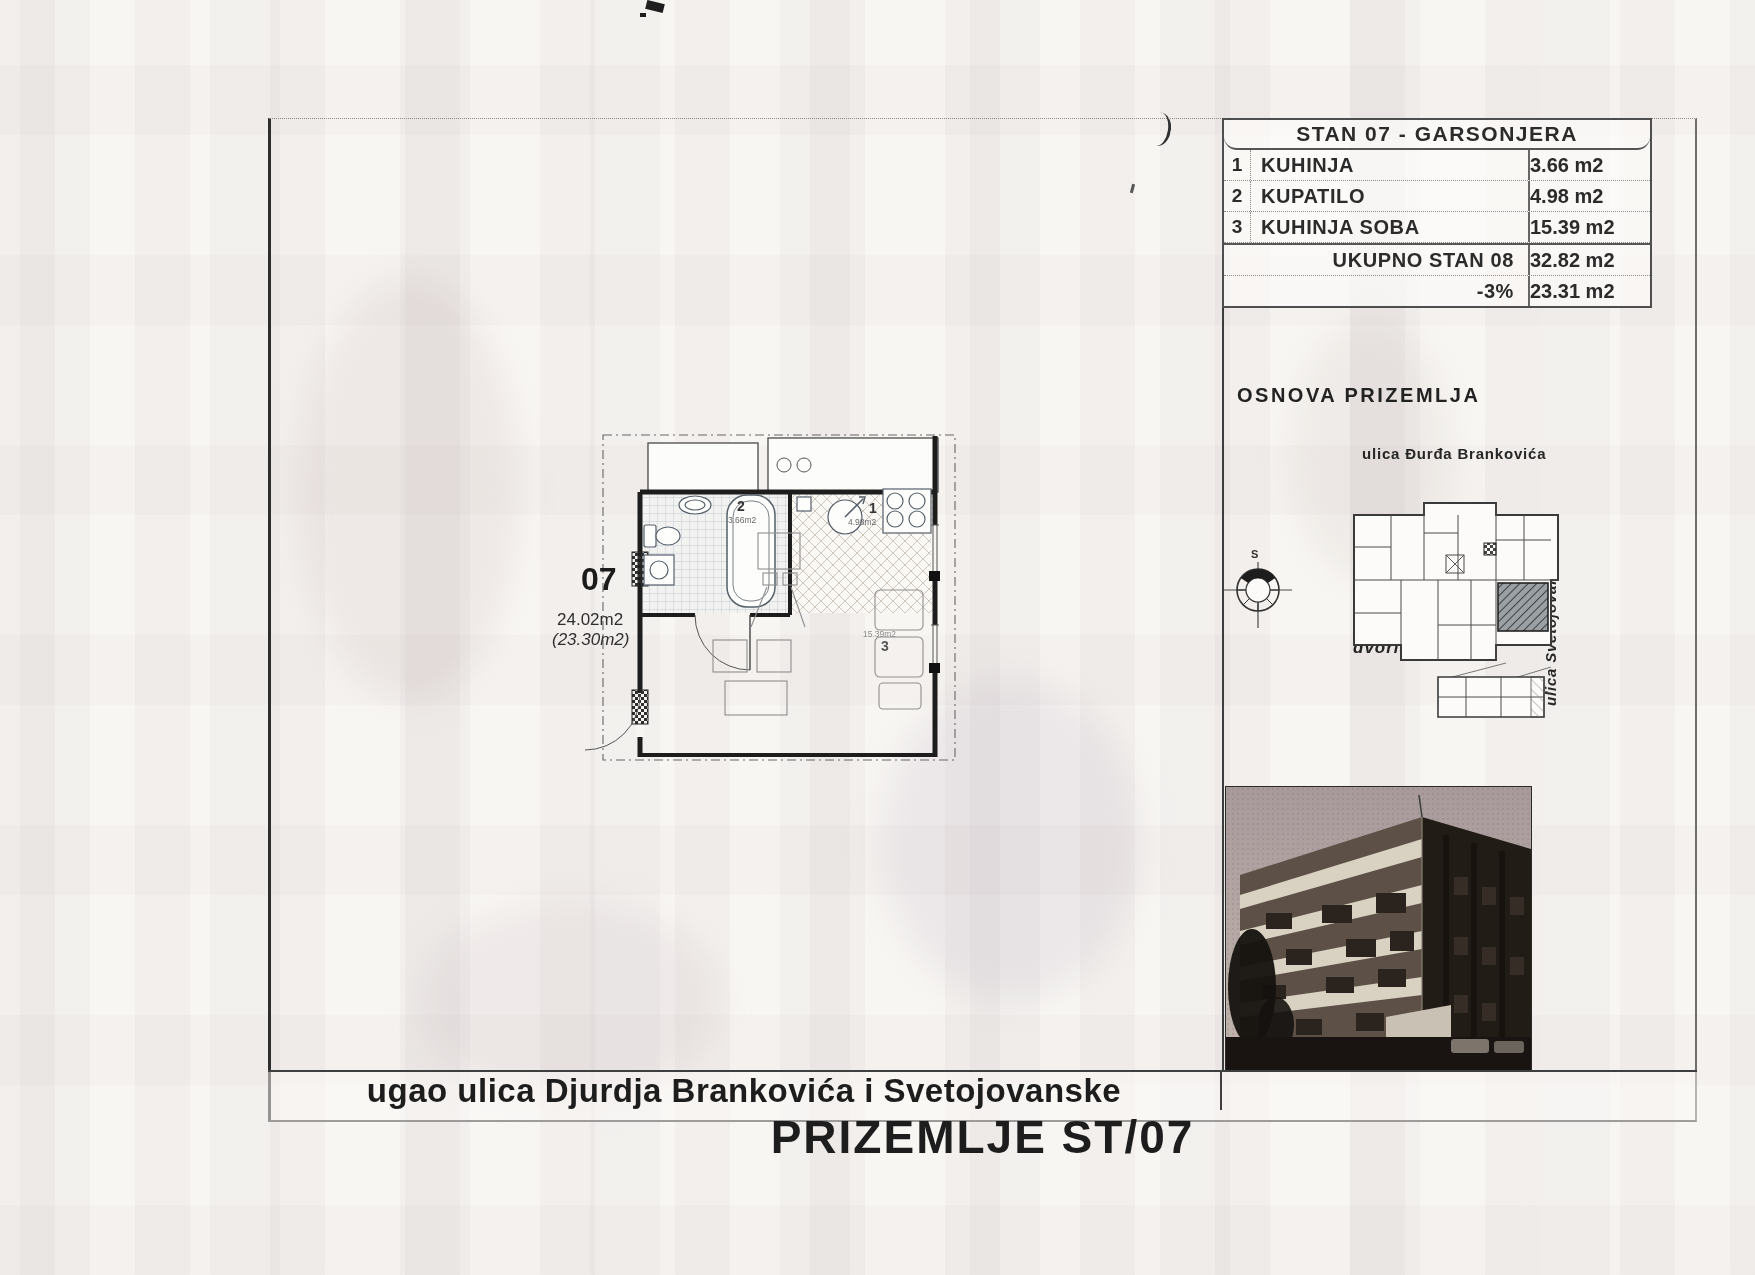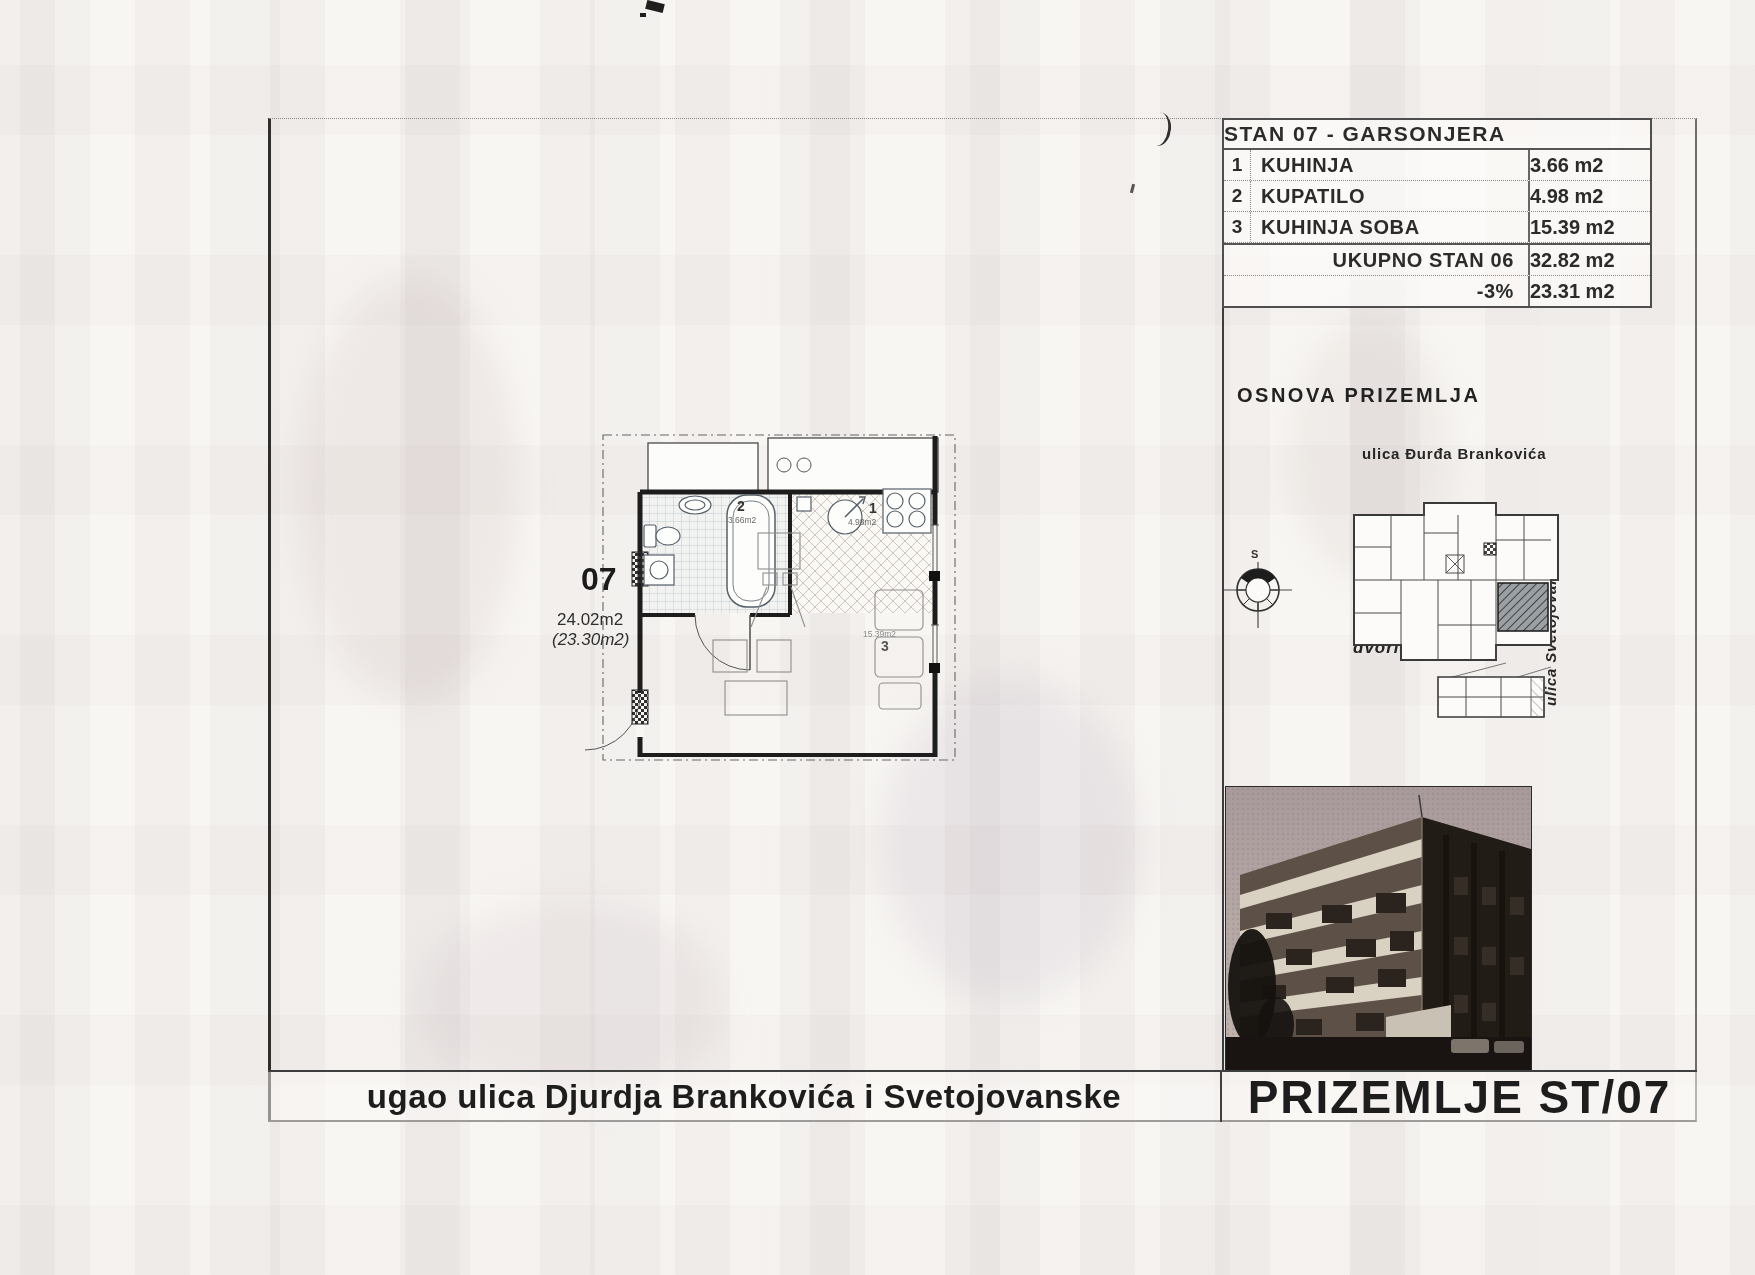--- a/index.html
+++ b/index.html
@@ -10,41 +10,41 @@
       repeating-linear-gradient(90deg, rgba(168,148,150,0.07) 0px, rgba(168,148,150,0.07) 55px, rgba(255,255,255,0) 55px, rgba(255,255,255,0) 135px),
       repeating-linear-gradient(90deg, rgba(140,130,145,0.05) 20px, rgba(140,130,145,0.05) 90px, rgba(255,255,255,0) 90px, rgba(255,255,255,0) 210px),
       repeating-linear-gradient(0deg, rgba(160,140,140,0.045) 0px, rgba(160,140,140,0.045) 70px, rgba(255,255,255,0) 70px, rgba(255,255,255,0) 190px);}
   .blob{position:absolute;border-radius:50%;filter:blur(16px);pointer-events:none;z-index:4;}
   .frame{position:absolute;left:268px;top:118px;width:1429px;height:1004px;box-sizing:border-box;
     border-left:3px solid #2e2e2e;border-bottom:2px solid #3f3f3f;border-right:2px solid #6e6e6e;border-top:1px dotted #8a8a8a;z-index:10;}
   .divider{position:absolute;left:1222px;top:118px;height:952px;width:0;border-left:2px solid #3c3c3c;z-index:11;}
 
   
   .tbl{position:absolute;left:1222px;top:118px;width:430px;box-sizing:border-box;border:2px solid #4e4e4e;background:rgba(253,252,250,0.65);z-index:12;color:#2b2b2b;}
-  .tbl-header{height:28px;line-height:28px;text-align:left;font-weight:bold;font-size:21px;letter-spacing:1.5px;border-bottom:2px solid #555;}
+  .tbl-header{height:28px;line-height:28px;text-align:center;font-weight:bold;font-size:21px;letter-spacing:1.5px;border-bottom:2px solid #555;border-radius:13px;}
   .tbl-row{display:flex;height:30px;line-height:30px;border-bottom:1px dotted #8a8a8a;font-weight:bold;font-size:20px;}
   .tbl-row:last-child{border-bottom:none;}
   .cell-num{width:26px;text-align:center;border-right:1px dotted #8a8a8a;font-size:19px;}
   .cell-name{flex:1;padding-left:10px;letter-spacing:0.6px;}
   .cell-val{width:122px;border-left:2px solid #666;text-align:left;padding-right:10px;box-sizing:border-box;}
   .tbl-row.total-row{border-top:2px solid #555;}
   .cell-merged{flex:1;text-align:right;padding-right:14px;letter-spacing:0.6px;}
 
   .osnova{position:absolute;left:1237px;top:384px;font-size:20px;font-weight:bold;letter-spacing:2.5px;color:#222;z-index:12;}
   .street-top{position:absolute;left:1362px;top:445px;font-size:15px;font-weight:bold;letter-spacing:0.8px;color:#262626;z-index:12;white-space:nowrap;}
   .street-right{position:absolute;left:1542px;top:706px;width:185px;font-size:15px;font-weight:bold;font-style:italic;letter-spacing:0.8px;color:#262626;transform:rotate(-90deg);transform-origin:0 0;z-index:12;white-space:nowrap;}
   .dvoriste{position:absolute;left:1353px;top:638px;font-size:17px;font-weight:bold;font-style:italic;letter-spacing:1px;color:#242424;z-index:12;}
   .compass-letter{position:absolute;left:1251px;top:548px;font-size:11px;font-weight:bold;color:#333;z-index:13;}
 
   .siteplan{position:absolute;left:1346px;top:485px;z-index:12;}
   .compass{position:absolute;left:1224px;top:548px;z-index:12;}
   .floorplan{position:absolute;left:545px;top:385px;z-index:12;}
   .photo{position:absolute;left:1225px;top:786px;z-index:12;border:1.5px solid #2a2a2a;}
 
-  .footer{position:absolute;left:268px;top:1070px;width:1429px;height:52px;display:flex;box-sizing:border-box;border-top:2px solid #3f3f3f;z-index:12;background:rgba(251,250,248,0.5);}
+  .footer{position:absolute;left:268px;top:1070px;width:1429px;height:52px;display:flex;box-sizing:border-box;border-top:2px solid #3f3f3f;z-index:12;background:rgba(251,250,248,0.5);flex-direction:column;}
   .footer-left{width:954px;border-right:2px solid #3f3f3f;display:flex;align-items:center;justify-content:center;font-size:33px;font-weight:bold;letter-spacing:0.5px;color:#1d1d1d;box-sizing:border-box;}
   .footer-right{flex:1;display:flex;align-items:center;justify-content:center;font-size:46px;font-weight:bold;letter-spacing:2px;color:#1d1d1d;}
 
   .mark{position:absolute;background:#1e1e1e;z-index:6;}
   .arc-mark{position:absolute;width:22px;height:34px;border-right:3px solid #2f2f2f;border-radius:50%;transform:rotate(8deg);z-index:6;}
 </style>
 </head>
 <body>
 
 <div class="page">
@@ -73,21 +73,21 @@
       <div class="cell-num">2</div>
       <div class="cell-name">KUPATILO</div>
       <div class="cell-val">4.98 m2</div>
     </div>
     <div class="tbl-row">
       <div class="cell-num">3</div>
       <div class="cell-name">KUHINJA SOBA</div>
       <div class="cell-val">15.39 m2</div>
     </div>
     <div class="tbl-row total-row">
-      <div class="cell-merged">UKUPNO STAN 06</div>
+      <div class="cell-merged">UKUPNO STAN 08</div>
       <div class="cell-val">32.82 m2</div>
     </div>
     <div class="tbl-row">
       <div class="cell-merged">-3%</div>
       <div class="cell-val">23.31 m2</div>
     </div>
   </div>
 
   <div class="osnova">OSNOVA PRIZEMLJA</div>
   <div class="street-top">ulica Đurđa Brankovića</div>

